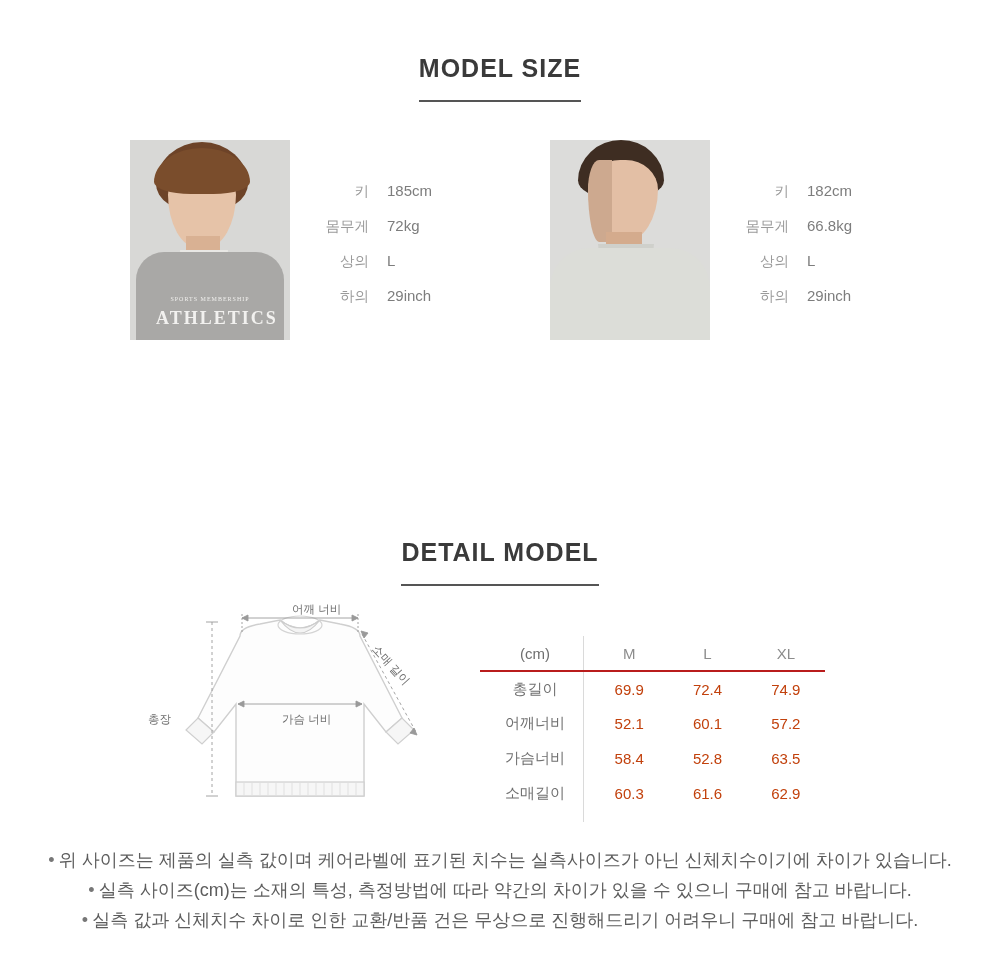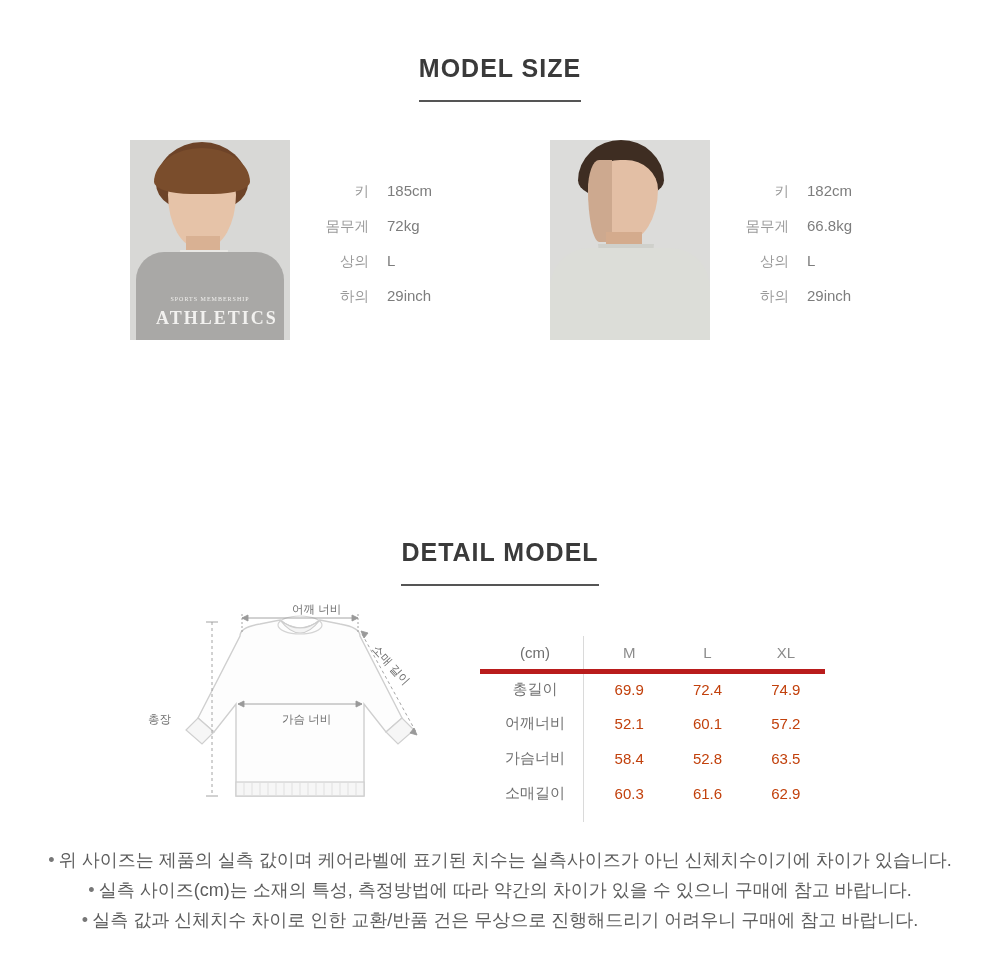--- a/index.html
+++ b/index.html
@@ -159,21 +159,21 @@
   }
   #size-table th, #size-table td {
     font-weight: normal;
     text-align: center;
     height: 35px;
     font-size: 15px;
     color: #6d6d6d;
   }
   #size-table thead th {
     color: #8c8c8c;
-    border-bottom: 5px solid #b91c1c;
+    border-bottom: 2px solid #b91c1c;
     font-size: 15px;
   }
   #size-table th.rowhead {
     width: 110px;
     color: #6f6f6f;
     text-align: center;
   }
   #size-table tbody td { color: #c2410c; }
 
   

